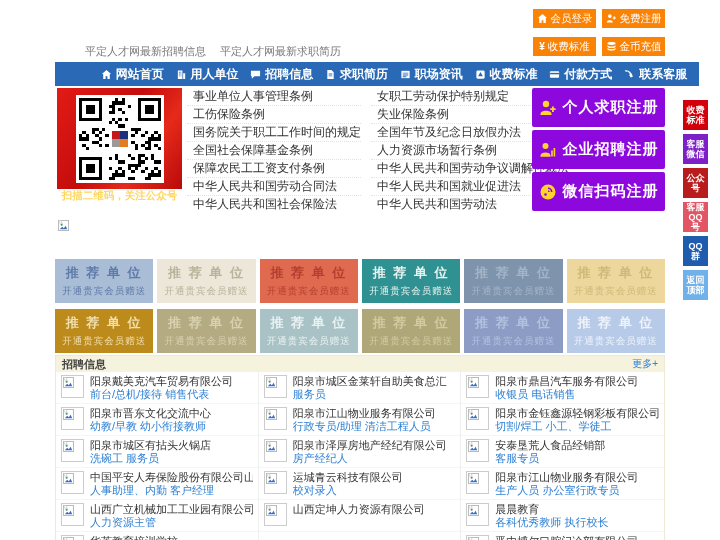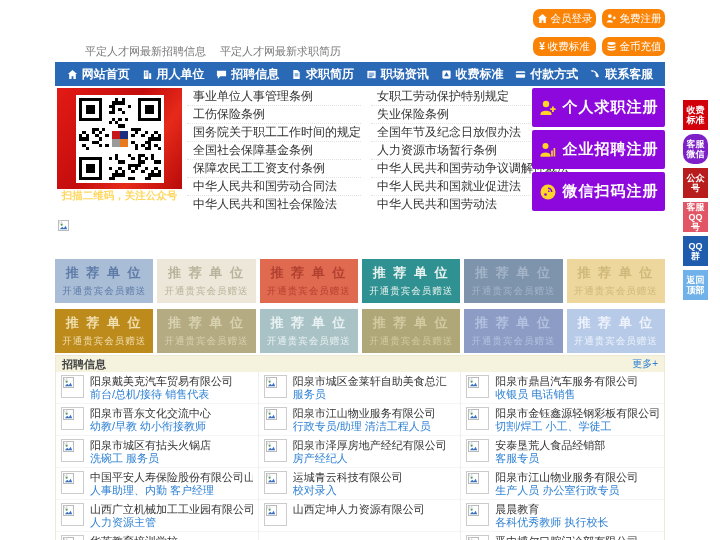--- a/index.html
+++ b/index.html
@@ -4,29 +4,29 @@
 <style>
   html,body{margin:0;padding:0;}
   body{font-family:"Liberation Sans","DejaVu Sans",sans-serif;background:#fff;}
   .page{position:relative;width:720px;height:540px;background:#fff;overflow:hidden;}
 
   
   .tagline{position:absolute;left:85px;top:44px;font-size:11px;color:#777;}
   .tagline span{margin-right:14px;}
   .topbar-buttons{position:absolute;left:533px;top:9px;width:132px;display:grid;
     grid-template-columns:repeat(2,63px);gap:9px 6px;}
-  .top-btn{height:19px;background:#fa8305;border:0;border-radius:7px;color:#fff;
+  .top-btn{height:19px;background:#fa8305;border:0;border-radius:0;color:#fff;
     font-size:10.5px;display:flex;align-items:center;justify-content:center;gap:3px;
     cursor:pointer;font-family:inherit;white-space:nowrap;padding:0;}
   .top-btn svg{flex:none;}
   .yen-glyph{font-size:10px;font-weight:bold;line-height:1;}
 
   
   .nav{position:absolute;left:55px;top:62px;width:610px;height:24px;background:#2a69b5;
-    display:flex;align-items:center;justify-content:space-evenly;}
+    display:flex;align-items:center;justify-content:space-evenly;padding-left:34px;}
   .nav-item{display:flex;align-items:center;gap:4px;color:#fff;font-size:12px;
     font-weight:bold;cursor:pointer;white-space:nowrap;}
 
   
   .qr-panel{position:absolute;left:57px;top:88px;width:125px;height:101px;
     background:linear-gradient(125deg,#e31b15 0%,#c30d0d 45%,#e62a1a 70%,#b80a0a 100%);
     display:flex;flex-direction:column;align-items:center;}
   .qr-box{width:88px;height:88px;background:#fff;margin-top:7px;padding:3px;box-sizing:border-box;}
   .qr-caption{color:#ffd75e;font-size:10.5px;font-weight:bold;margin-top:6px;white-space:nowrap;}
 
@@ -374,21 +374,21 @@
             <path fill="#8d08dd" d="M9 4.5a4.5 4.5 0 014.5 4.5h-1.6A2.9 2.9 0 009 6.1zM9 7.2A1.8 1.8 0 0110.8 9H9.2z"></path>
             <circle cx="6.5" cy="11.5" r="1.3" fill="#8d08dd"></circle>
           </svg>
         </span>
         <span>微信扫码注册</span>
       </button>
     </div>
 
   <div class="side-float" id="side-float">
       <div class="float-item" style="background: rgb(210, 0, 10);">收费标准</div>
-      <div class="float-item" style="background: rgb(125, 32, 200); border-radius: 10px;">客服微信</div>
+      <div class="float-item" style="background: rgb(125, 32, 200);">客服微信</div>
       <div class="float-item" style="background: #b91c1c;">公众号</div>
       <div class="float-item" style="background: rgb(226, 85, 101);">客服QQ号</div>
       <div class="float-item" style="background: rgb(31, 92, 174);">QQ群</div>
       <div class="float-item" style="background: rgb(111, 177, 232);">返回顶部</div>
     </div>
 
   <span class="banner-broken" id="banner-broken"><svg width="11" height="11" viewBox="0 0 12 12">
         <rect x="0.5" y="0.5" width="11" height="11" fill="#fff" stroke="#b5b5b5"></rect>
         <path d="M0.5 0.5h4l-1 2 1.5 1-2 1.5z" fill="#fff" stroke="#b5b5b5" stroke-width="0.6"></path>
         <circle cx="4" cy="5.2" r="1.1" fill="#3f9e57"></circle>

